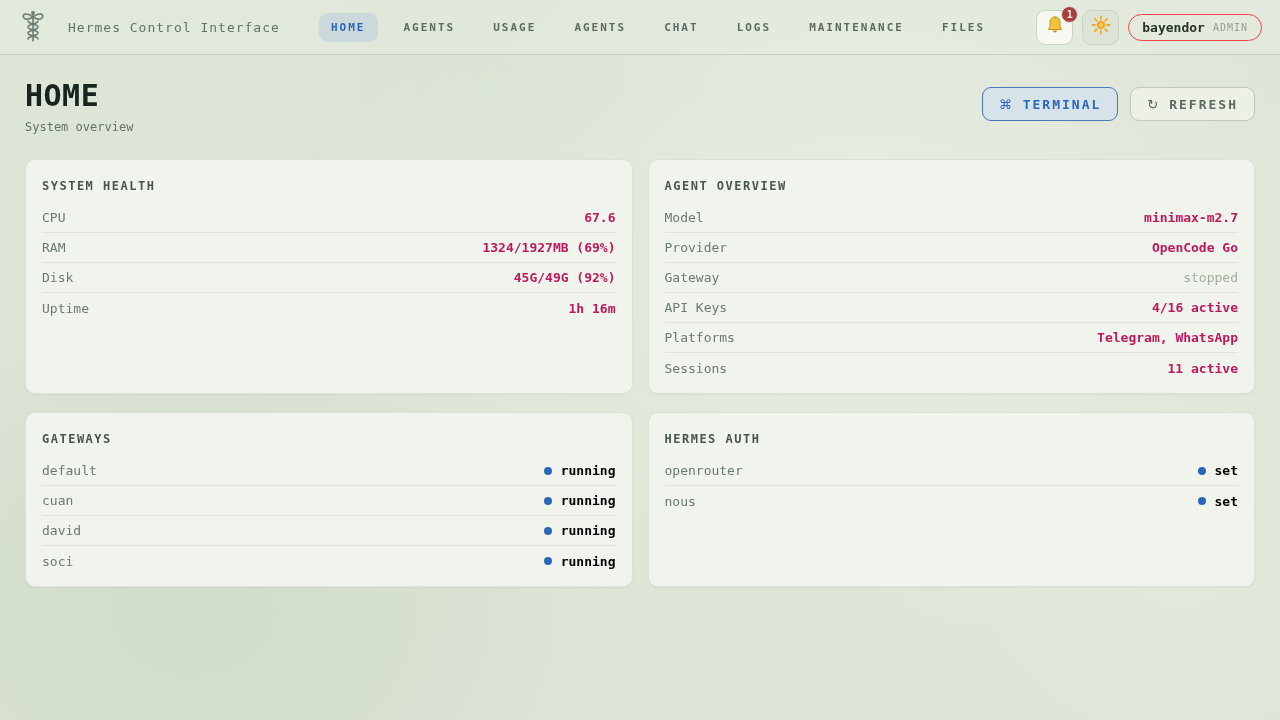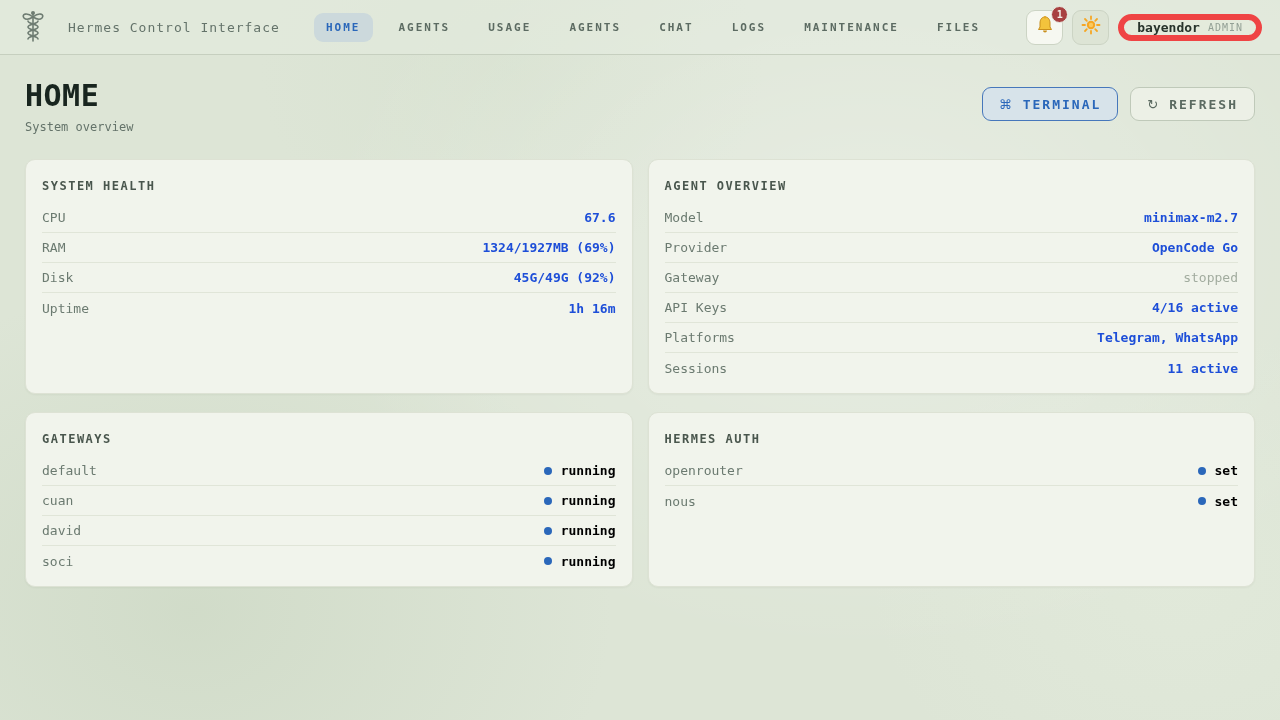--- a/index.html
+++ b/index.html
@@ -42,21 +42,21 @@
   .bell-btn { background:#f6f8f1; }
   .sun-btn  { background:#dde4d5; }
   .badge {
     position:absolute; top:-5px; right:-6px; min-width:17px; height:17px;
     background:#a84040; color:#f4efe8; border-radius:50%;
     font-size:10px; font-weight:bold; display:flex; align-items:center;
     justify-content:center; border:1px solid #e9eee3;
   }
   .user-pill {
     height:27px; display:flex; align-items:center; gap:8px;
-    border:6px solid #ef4444; background:#e4ebdc; border-radius:14px;
+    border:1px solid #ef4444; background:#e4ebdc; border-radius:14px;
     padding:0 13px; cursor:pointer;
   }
   .user-name { font-size:13px; color:#27332b; font-weight:bold; }
   .user-role { font-size:10px; color:#93a095; letter-spacing:1px; }
 
   
   .main { padding:0 25px; }
   .page-head { display:flex; justify-content:space-between; align-items:flex-start; margin-top:26px; }
   .page-title { font-size:30px; font-weight:bold; color:#18251f; letter-spacing:0.5px; line-height:1; }
   .page-subtitle { font-size:12px; color:#64736a; margin-top:9px; }
@@ -86,21 +86,21 @@
   .card-title {
     font-size:12px; font-weight:bold; letter-spacing:1.5px;
     color:#49564d; margin:4px 0 10px 0;
   }
   .row {
     height:30px; display:flex; align-items:center; justify-content:space-between;
     font-size:13px;
   }
   .row:not(:last-child){ border-bottom:1px solid #e0e5d8; }
   .row-label { color:#6b7a70; }
-  .row-value { color:#1d4ed8; font-weight:bold; }
+  .row-value { color:#be185d; font-weight:bold; }
   .row-value.muted { color:#a2ac9f; font-weight:normal;margin-left:8px; }
   .status-link { display:flex; align-items:center; gap:9px; color:#000000; font-weight:bold; cursor:pointer; }
   .dot { width:8px; height:8px; border-radius:50%; background:#2a67ba; }
 </style>
 </head>
 <body>
 
 <header class="topbar">
   <div class="brand">
     <span>

